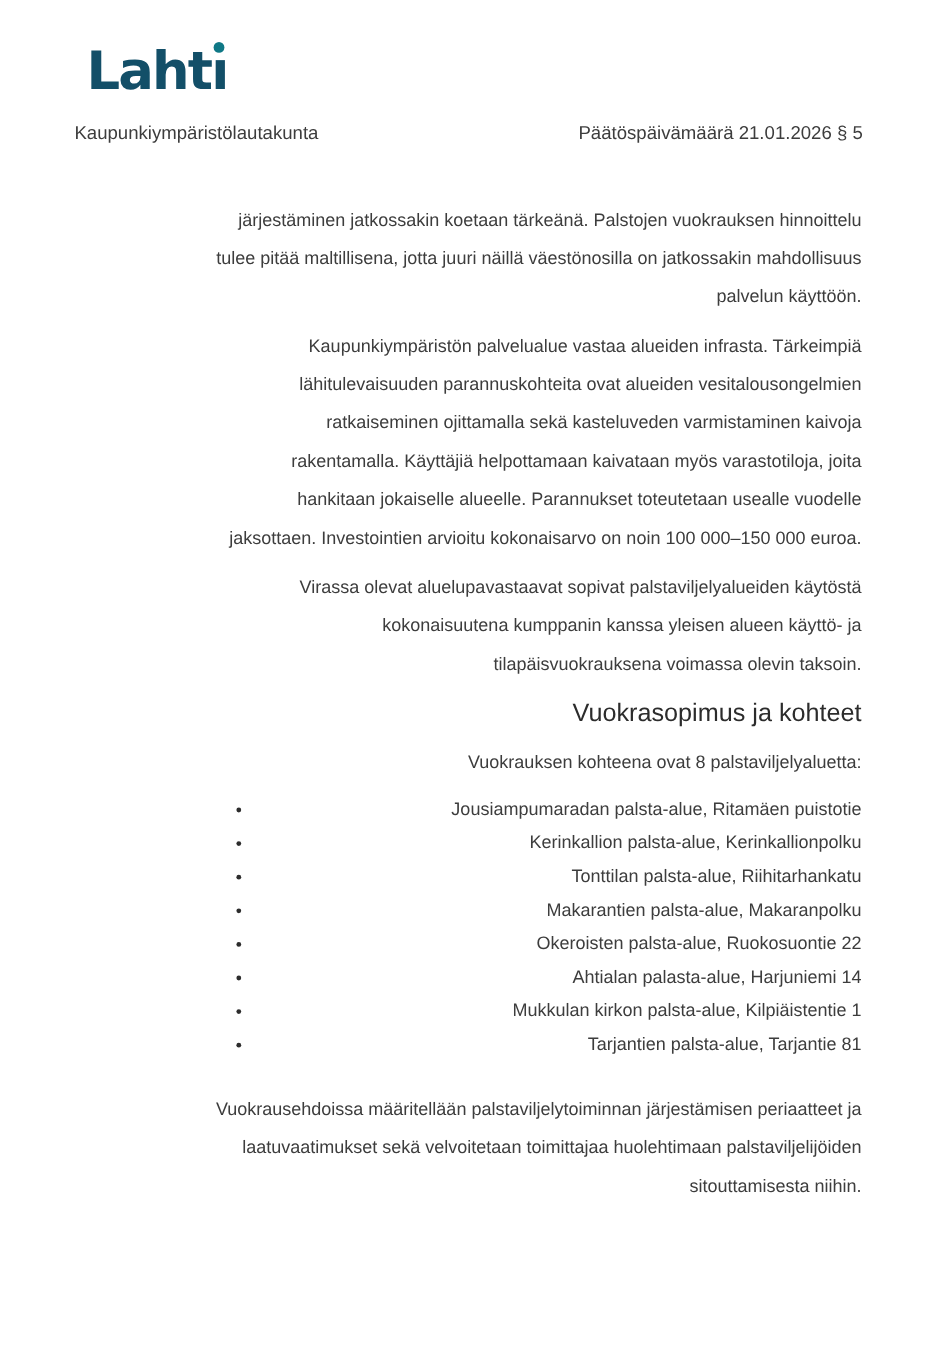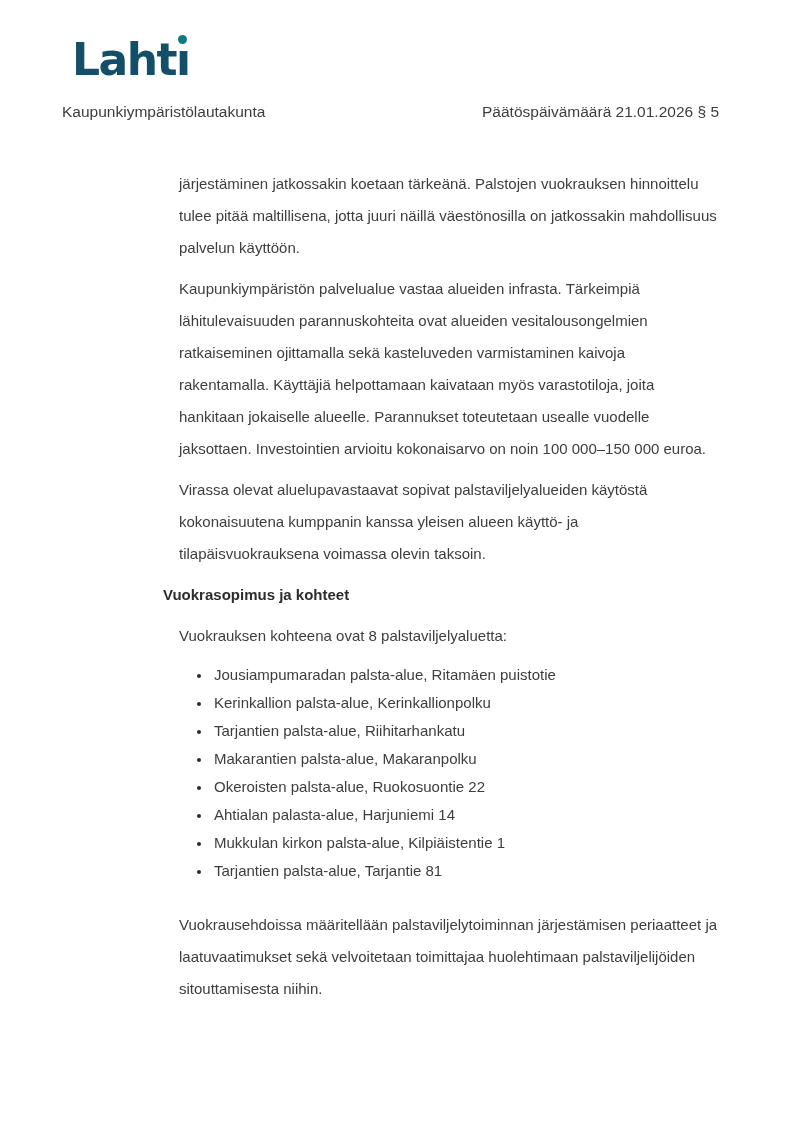--- a/index.html
+++ b/index.html
@@ -1,15 +1,15 @@
 <!DOCTYPE html>
 <html lang="fi"><head>
 <meta charset="utf-8">
 <style>
-  * { margin: 0; padding: 0; box-sizing: border-box; }
+  * { margin: 0; padding: 0; box-sizing: border-box; text-align: right; }
   html, body { background: #ffffff; }
   body {
     width: 793px;
     height: 1123px;
     position: relative;
     font-family: "Liberation Sans", sans-serif;
     color: #3d3d3d;
     overflow: hidden;
   }
 
@@ -62,22 +62,22 @@
     top: 168px;
     width: 555px;
     font-size: 15px;
     line-height: 32px;
     color: #3d3d3d;
   }
   .content p.body-par {
     margin: 0 0 9px 16px;
   }
   .content .doc-subheading {
-    font-size: 15px;
-    font-weight: 700;
+    font-size: 21px;
+    font-weight: 400;
     color: #2c2c2c;
     line-height: 32px;
     margin: 0 0 9px 0;
   }
   .content ul.site-list {
     list-style: disc outside;
     margin: 6px 0 24px 0;
     padding-left: 49px;
     line-height: 28px;
   }
@@ -109,21 +109,21 @@
 
   <p class="body-par">Virassa olevat aluelupavastaavat sopivat palstaviljelyalueiden käytöstä kokonaisuutena kumppanin kanssa yleisen alueen käyttö- ja tilapäisvuokrauksena voimassa olevin taksoin.</p>
 
   <p class="doc-subheading">Vuokrasopimus ja kohteet</p>
 
   <p class="body-par">Vuokrauksen kohteena ovat 8 palstaviljelyaluetta:</p>
 
   <ul class="site-list">
     <li>Jousiampumaradan palsta-alue, Ritamäen puistotie</li>
     <li>Kerinkallion palsta-alue, Kerinkallionpolku</li>
-    <li>Tarjantien palsta-alue, Riihitarhankatu</li>
+    <li>Tonttilan palsta-alue, Riihitarhankatu</li>
     <li>Makarantien palsta-alue, Makaranpolku</li>
     <li>Okeroisten palsta-alue, Ruokosuontie 22</li>
     <li>Ahtialan palasta-alue, Harjuniemi 14</li>
     <li>Mukkulan kirkon palsta-alue, Kilpiäistentie 1</li>
     <li>Tarjantien palsta-alue, Tarjantie 81</li>
   </ul>
 
   <p class="body-par">Vuokrausehdoissa määritellään palstaviljelytoiminnan järjestämisen periaatteet ja laatuvaatimukset sekä velvoitetaan toimittajaa huolehtimaan palstaviljelijöiden sitouttamisesta niihin.</p>
 
 

